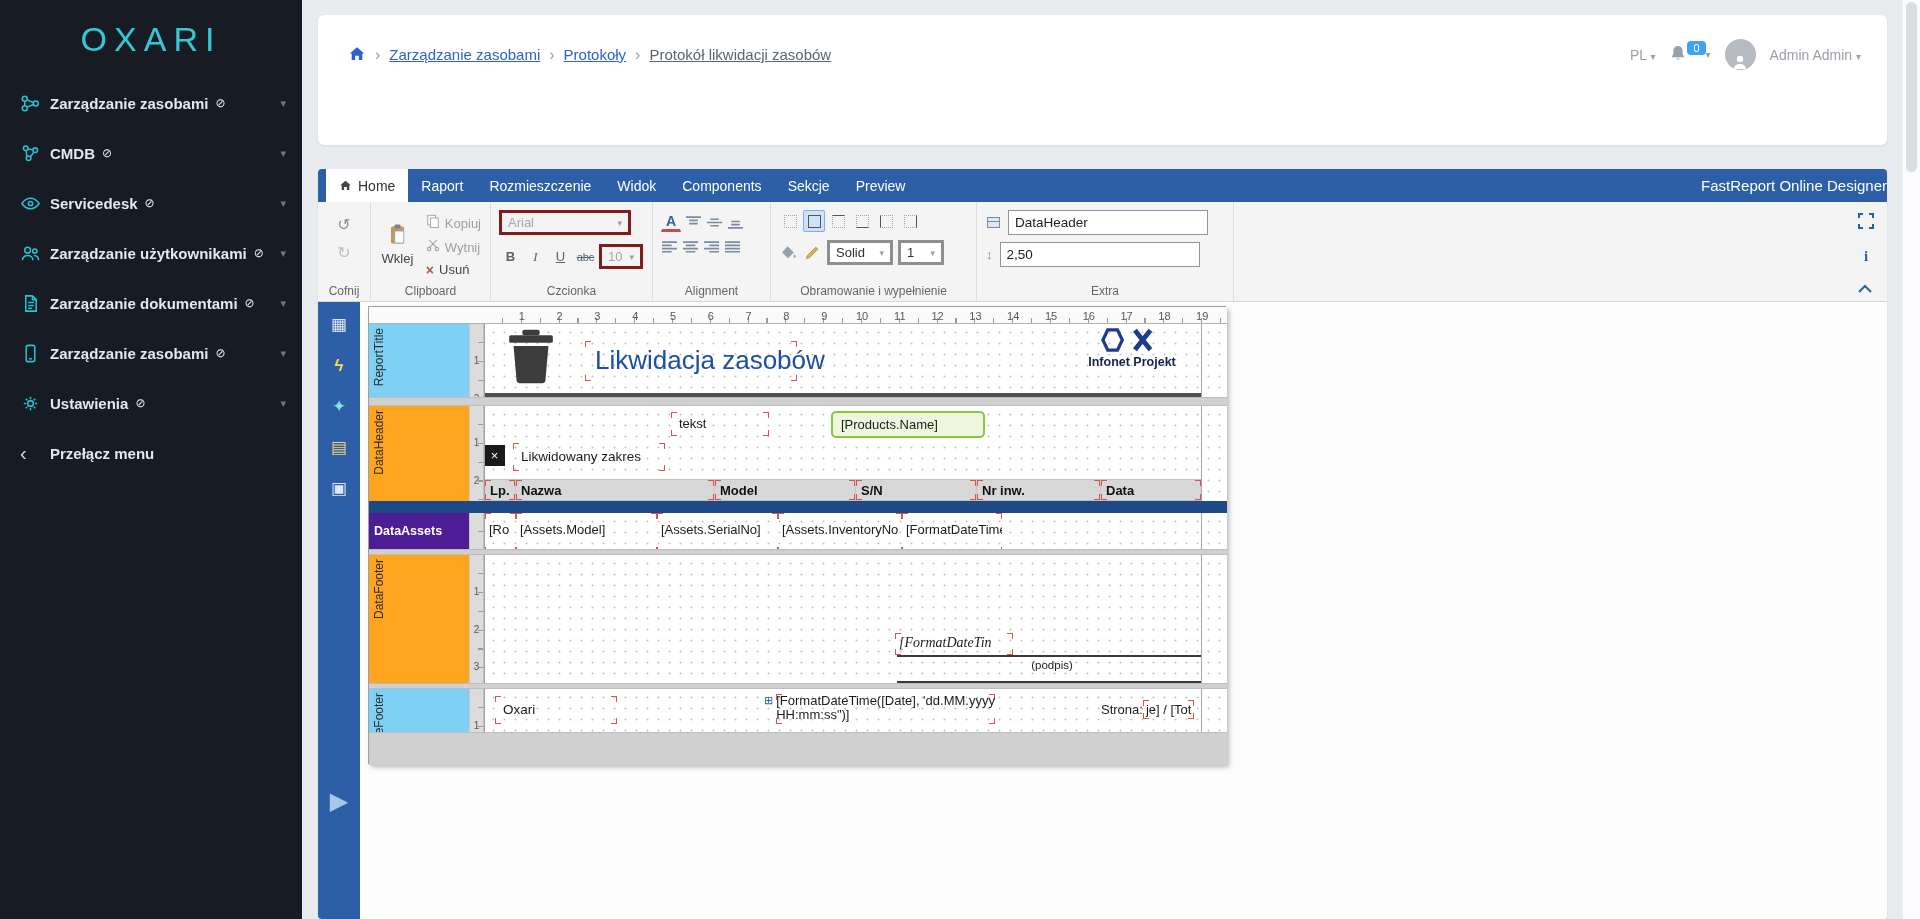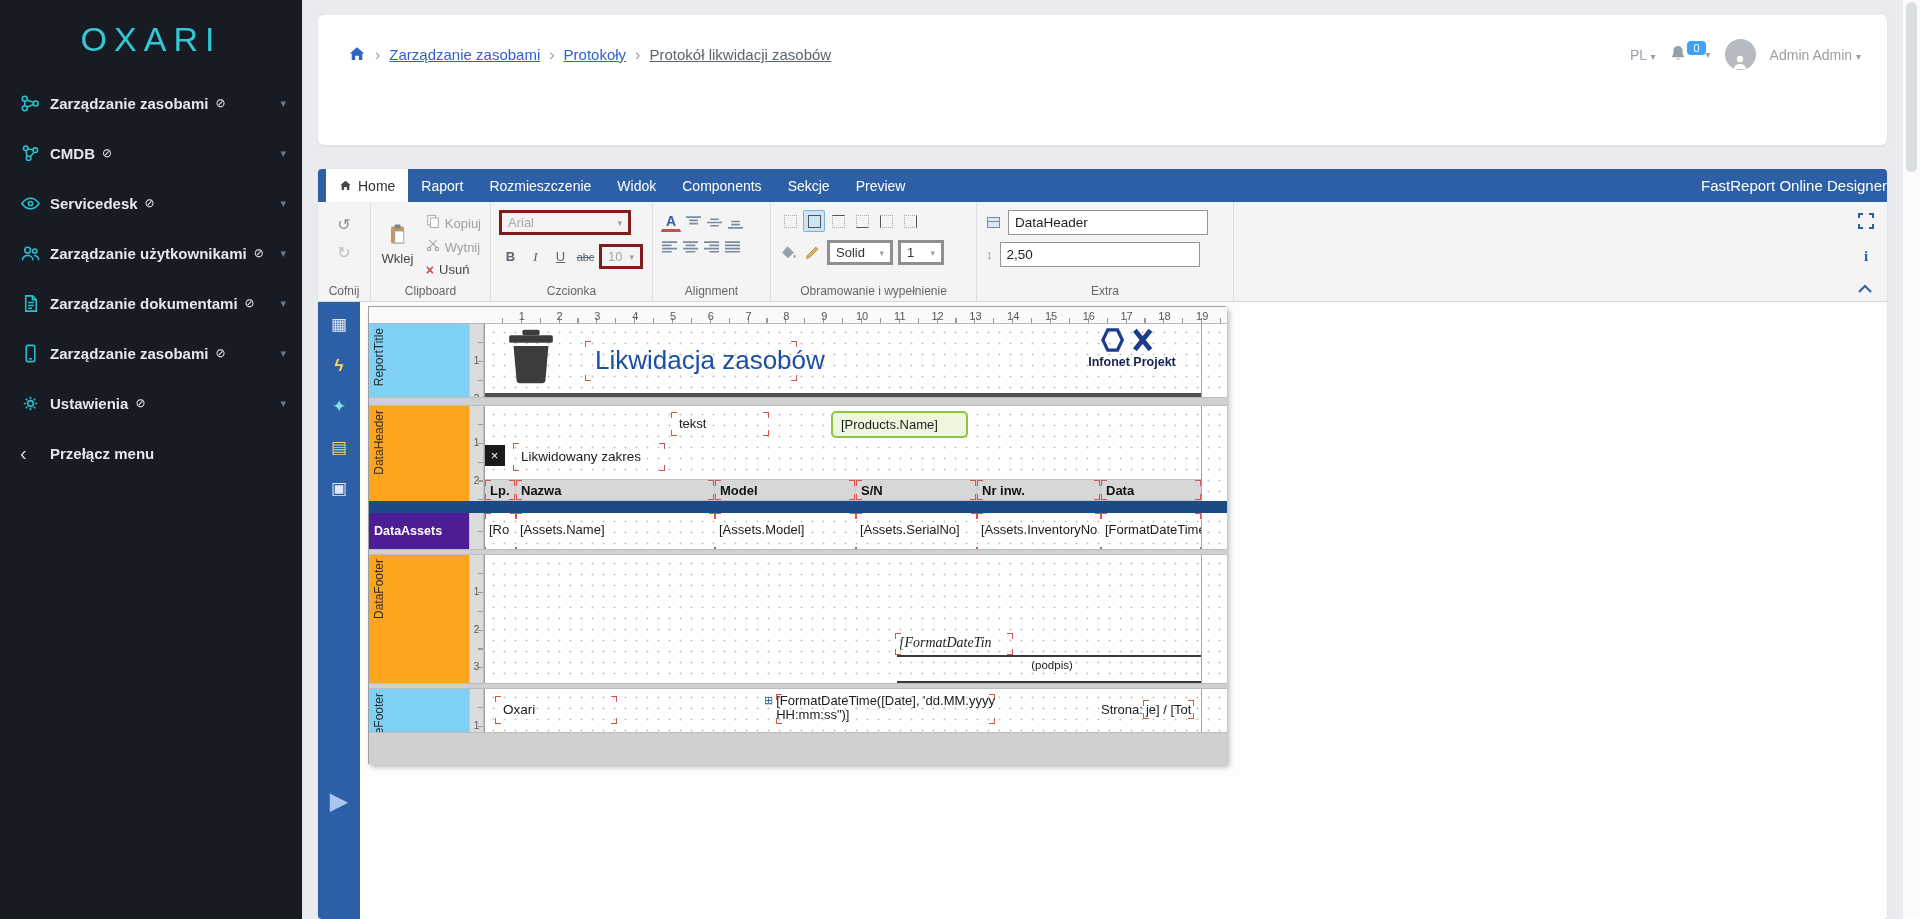--- a/index.html
+++ b/index.html
@@ -528,21 +528,21 @@
 
         <div class="band-label" style="top:99px;height:95px;background:#ffa41d;">
           <span class="vtext">DataHeader</span>
         </div>
         <div class="vruler" style="top:99px;height:95px;">
             <span class="vnum" style="top: 30.8px;">1</span>
             <span class="vnum" style="top: 68.6px;">2</span>
           </div>
         <div class="band-content" style="top:99px;height:95px;">
           <div class="sel objtext" style="left:186px;top:6px;width:98px;height:24px;line-height:24px;padding-left:8px;">tekst</div>
-          <div class="sel greenbox objtext" style="left:346px;top:5px;width:137px;height:27px;line-height:23px;padding-left:8px;">[Products.Name]</div>
+          <div class="sel greenbox objtext" style="left:346px;top:5px;width:154px;height:27px;line-height:23px;padding-left:8px;">[Products.Name]</div>
           <div style="left:-1px;top:39px;width:21px;height:21px;background:#1a1a1a;color:#fff;display:flex;align-items:center;justify-content:center;font-size:13px;">×</div>
           <div class="sel objtext" style="left:28px;top:37px;width:152px;height:28px;line-height:28px;padding-left:8px;font-size:13.5px;">Likwidowany zakres</div>
           <div class="thead" style="left:0;top:73px;width:716px;height:22px;">
             <span class="sel" style="width:31px;">Lp.</span>
             <span class="sel" style="width:199px;">Nazwa</span>
             <span class="sel" style="width:141px;">Model</span>
             <span class="sel" style="width:121px;">S/N</span>
             <span class="sel" style="width:124px;">Nr inw.</span>
             <span class="sel" style="width:100px;border-right:none;">Data</span>
           </div>
@@ -550,21 +550,20 @@
 
         <div style="left:0;top:194px;width:858px;height:12px;background:#1d4a86;"></div>
 
         <div class="band-label" style="top:206px;height:36px;background:#4c1d95;display:flex;align-items:center;font-weight:bold;">
           <span style="color:#fff;font-size:12.5px;padding-left:5px;">DataAssets</span>
         </div>
         <div class="vruler" style="top:206px;height:36px;"></div>
         <div class="band-content" style="top:206px;height:36px;">
           <div class="drow" style="left:0;top:0;width:716px;height:40px;">
             <span class="sel" style="width:31px;">[Ro</span>
-            <span class="sel" style="width:199px;">[Assets.Name]</span>
             <span class="sel" style="width:141px;">[Assets.Model]</span>
             <span class="sel" style="width:121px;">[Assets.SerialNo]</span>
             <span class="sel" style="width:124px;">[Assets.InventoryNo</span>
             <span class="sel" style="width:100px;">[FormatDateTime</span>
           </div>
         </div>
 
         <div class="spacer" style="top:242px;height:6px;"></div>
 
         <div class="band-label" style="top:248px;height:128px;background:#ffa41d;">

